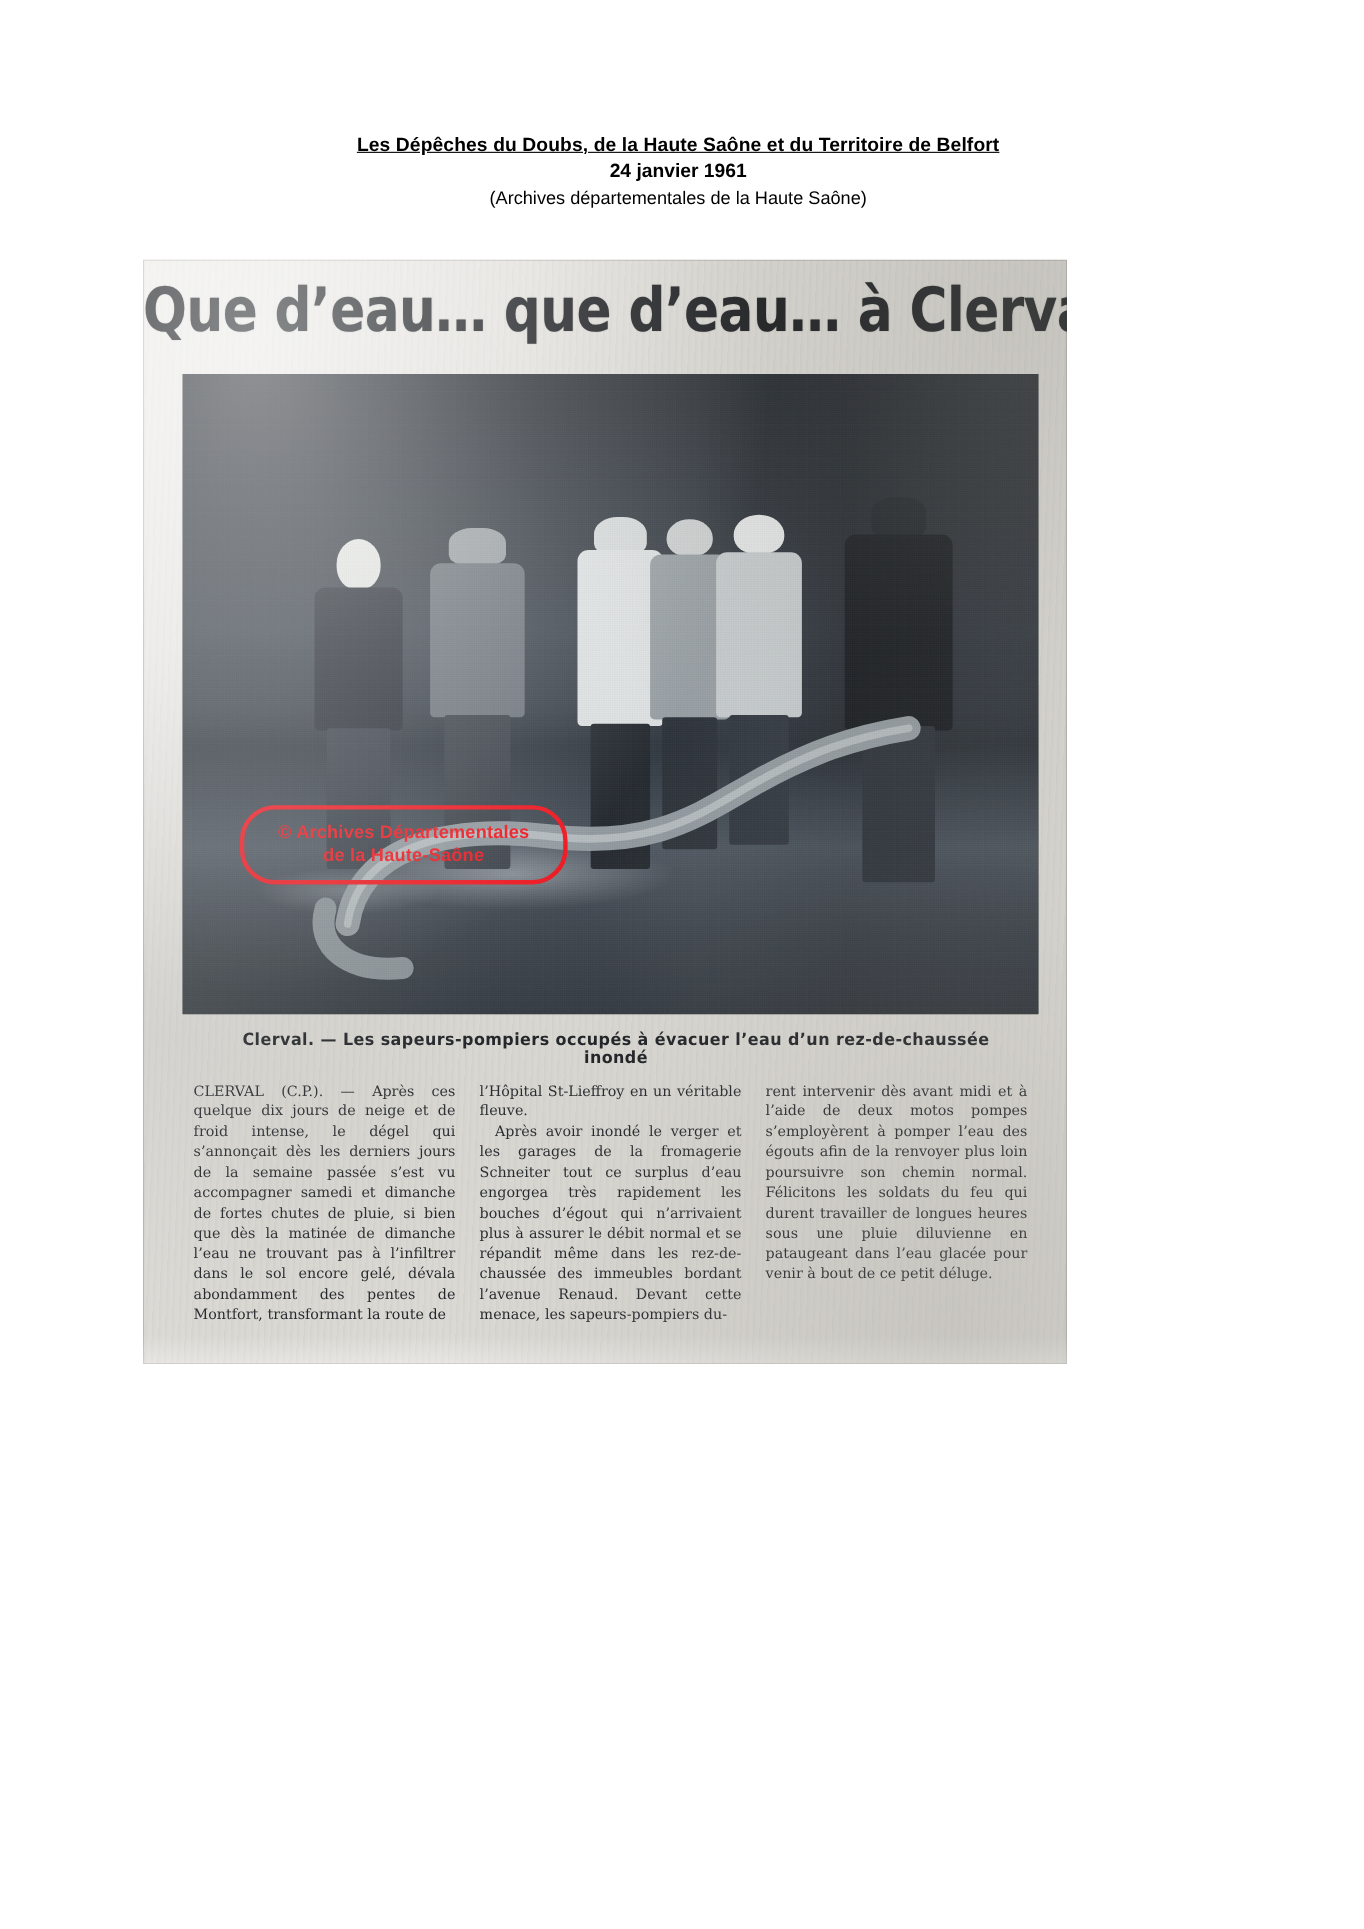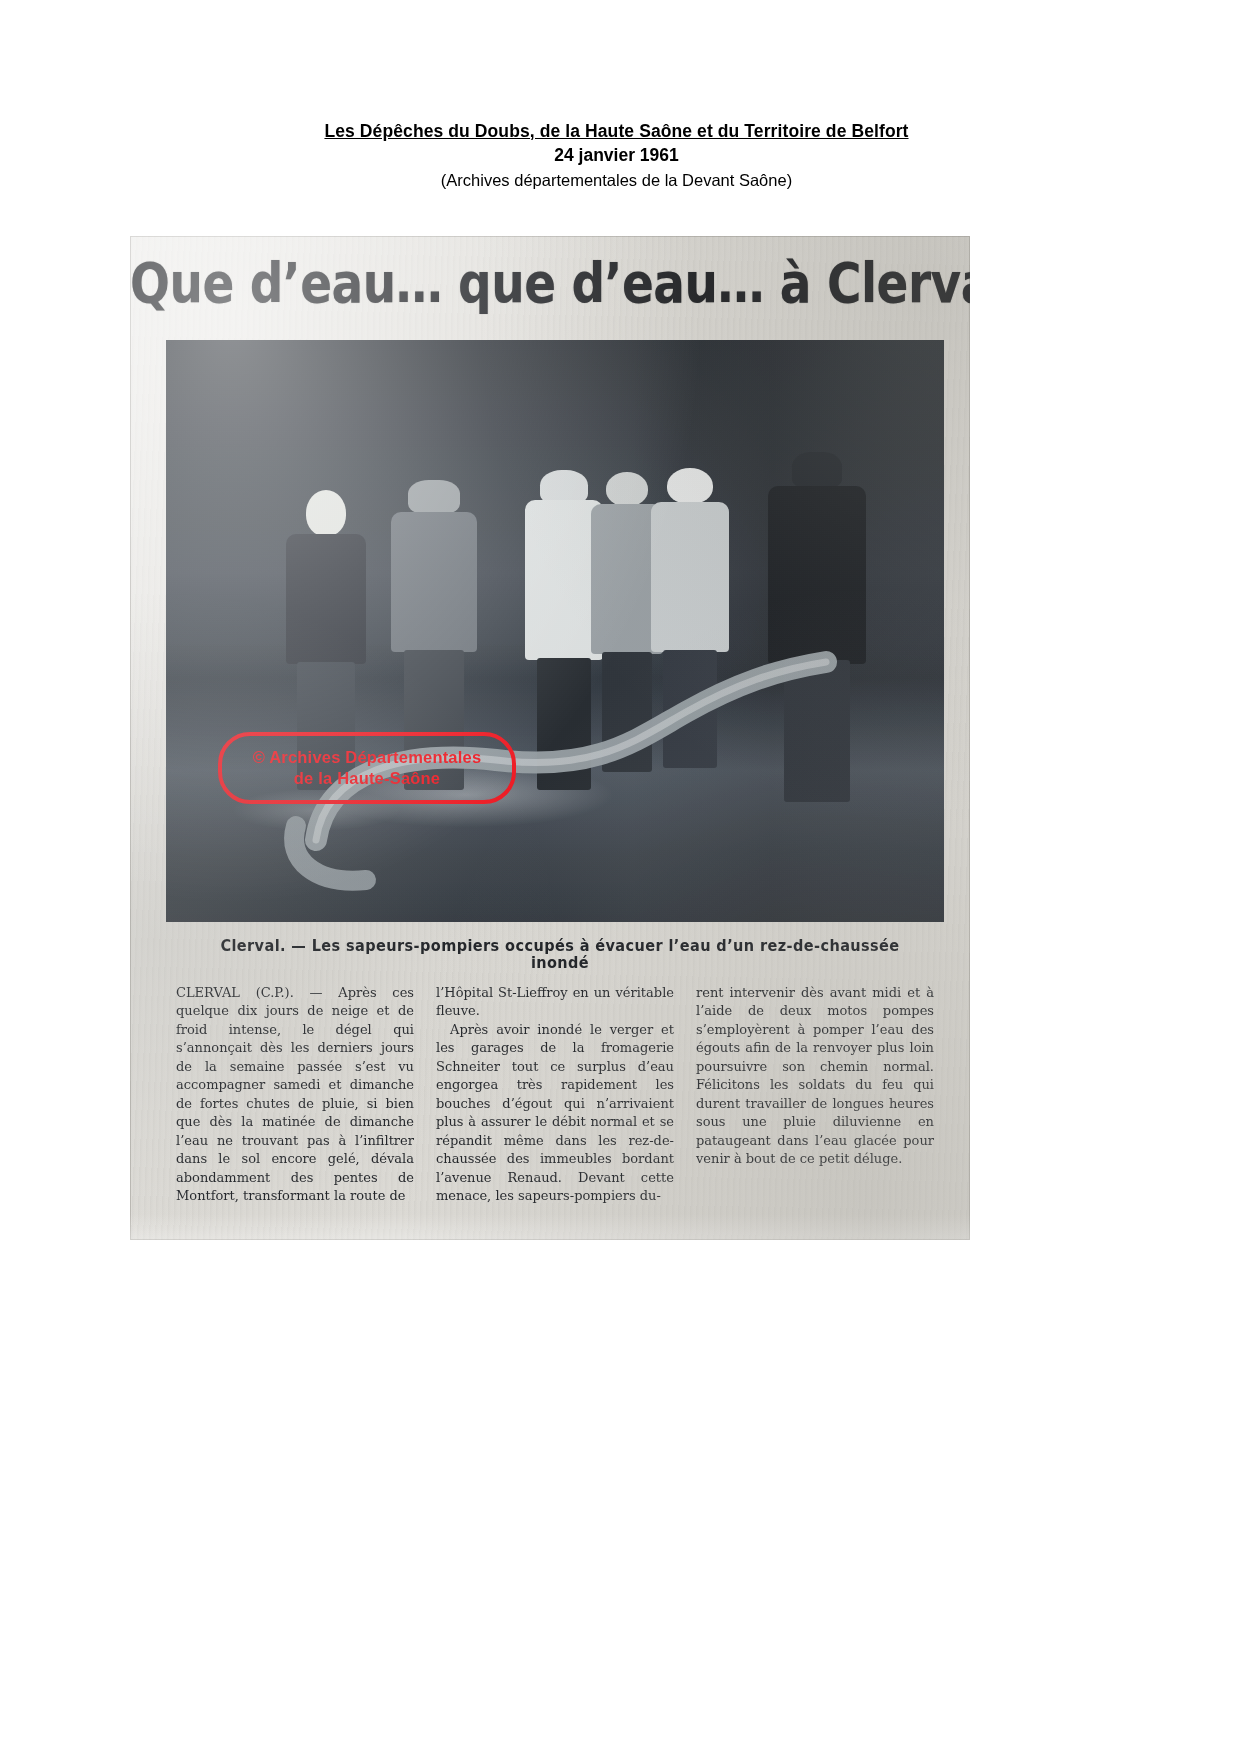--- a/index.html
+++ b/index.html
@@ -225,21 +225,21 @@
   }
 </style>
 </head>
 <body>
 
 <div class="page">
 
   <div class="doc-header">
     <div class="line1">Les Dépêches du Doubs, de la Haute Saône et du Territoire de Belfort</div>
     <div class="line2">24 janvier 1961</div>
-    <div class="line3">(Archives départementales de la Devant Saône)</div>
+    <div class="line3">(Archives départementales de la Haute Saône)</div>
   </div>
 
   <div class="clipping">
 
     <div class="headline">Que d’eau… que d’eau… à Clerval</div>
 
     <div class="photo-wrap">
       <div class="photo"></div>
 
       <div class="fig" style="left:112px;top:150px;width:96px;height:300px;">

